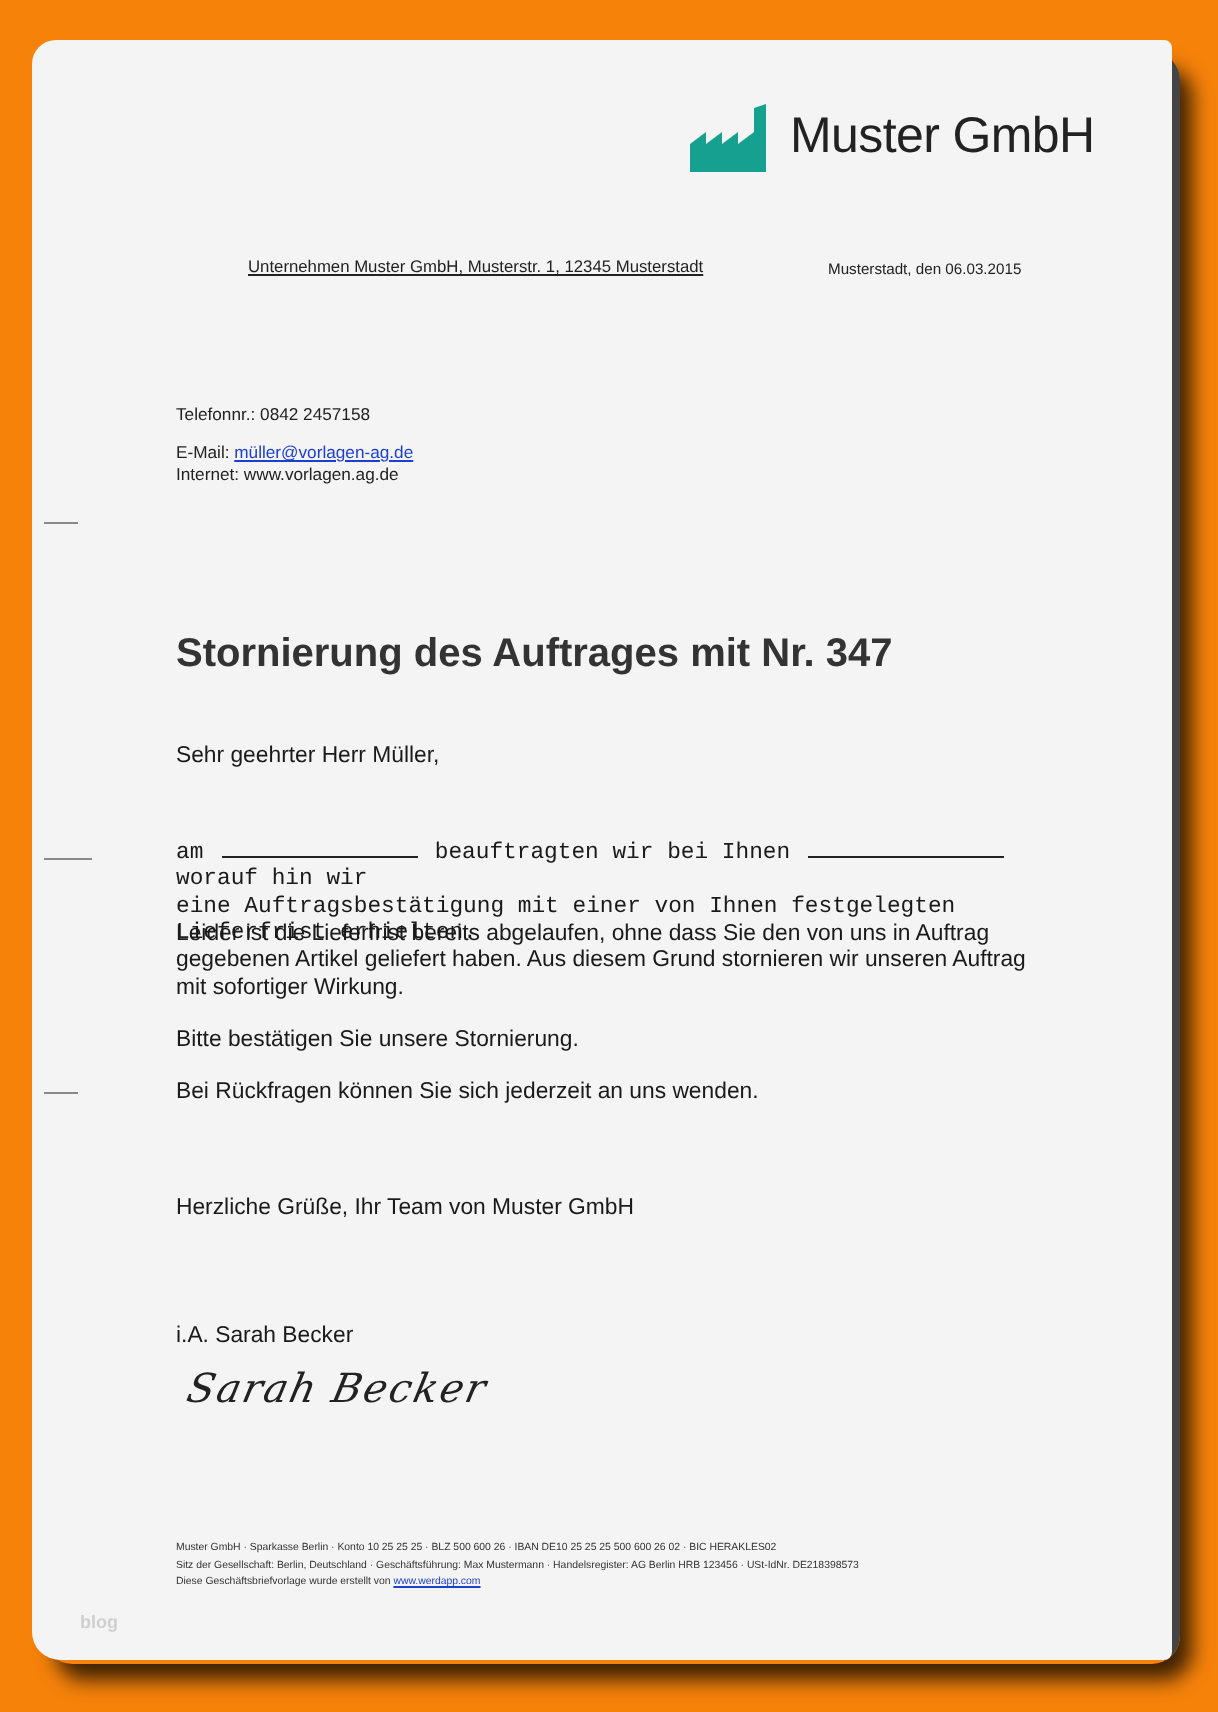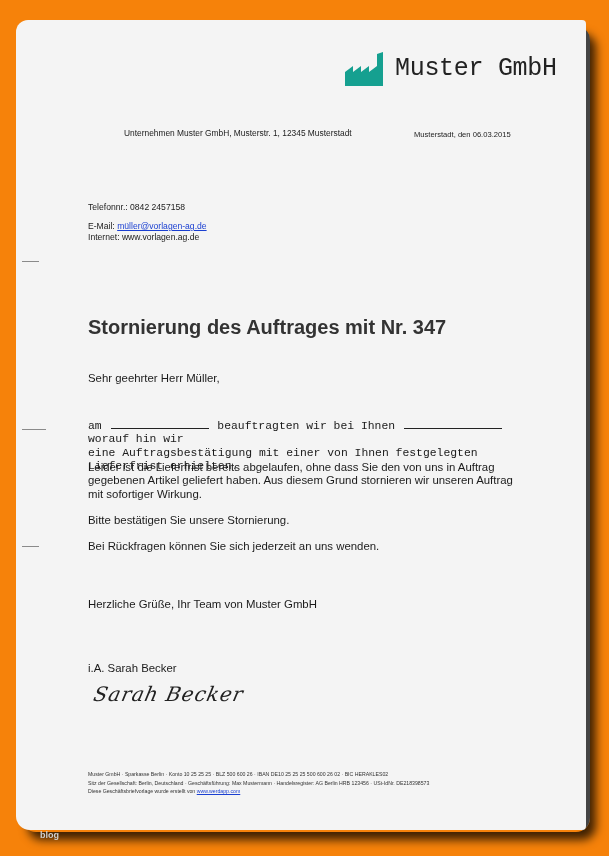--- a/index.html
+++ b/index.html
@@ -17,42 +17,42 @@
     }
     .page {
       position: absolute; left: 16px; top: 20px; width: 570px; height: 810px;
       background: #f4f4f4;
       border-radius: 12px 4px 4px 14px;
       color: #1a1a1a;
     }
     .abs { position: absolute; }
     .logo { left: 329px; top: 30px; display: flex; align-items: center; }
     .logo svg { width: 44px; height: 36px; display: block; }
-    .logo-text { font-family: Liberation Mono, monospace; font-weight: 300; font-size: 25px; color: #222; margin-left: 6px; letter-spacing: -0.3px; }
-    .sender { left: 72px; top: 108px; font-size: 8.4px; color: #222; padding-left: 36px; }
+    .logo-text { font-family: Liberation Sans, sans-serif; font-weight: 300; font-size: 25px; color: #222; margin-left: 6px; letter-spacing: -0.3px; }
+    .sender { left: 72px; top: 108px; font-size: 8.4px; text-decoration: underline; color: #222; padding-left: 36px; }
     .date { left: 398px; top: 110px; font-size: 7.6px; color: #222; }
     .addr { left: 72px; top: 128px; font-size: 8.6px; line-height: 11.2px; color: #222; }
     .tel { left: 72px; top: 182px; font-size: 8.6px; color: #222; }
     .contact { left: 72px; top: 201px; font-size: 8.6px; line-height: 11.2px; color: #222; }
     .contact a { color: #1a3fd1; text-decoration: underline; }
     .title { left: 72px; top: 296px; font-size: 20px; font-weight: bold; color: #333; }
     .body-text { font-size: 11.4px; color: #1a1a1a; line-height: 13.4px; }
     .salutation { left: 72px; top: 352px; }
     .p1 { left: 72px; top: 400px; width: 440px; font-family: Liberation Mono, monospace; }
     .blank { display: inline-block; width: 98px; border-bottom: 1px solid #222; height: 8px; vertical-align: baseline; margin: 0 2px; }
     .p2 { left: 72px; top: 441px; width: 440px; }
     .p3 { left: 72px; top: 494px; }
     .p4 { left: 72px; top: 520px; }
     .closing { left: 72px; top: 578px; }
     .signer { left: 72px; top: 642px; text-align: right; }
     .signature { left: 78px; top: 662px; font-family: "DejaVu Serif", serif; font-style: italic; font-size: 20px; color: #222; letter-spacing: 1px; transform: skewX(-12deg); }
     .footer { left: 72px; top: 750px; font-size: 5.2px; line-height: 8.6px; color: #333; }
     .footer a { color: #1a3fd1; text-decoration: underline; }
     .fold { height: 1px; background: #8a8a8a; }
-    .watermark { left: 24px; top: 786px; font-size: 9px; color: #cfcfcf; font-weight: bold; margin-top: 24px; }
+    .watermark { left: 24px; top: 786px; font-size: 9px; color: #cfcfcf; font-weight: bold; }
   </style>
 </head>
 <body>
 
 <div class="page-shadow"></div>
 
 <div class="page">
 
   <div class="abs logo">
     <svg viewBox="0 0 44 36">

